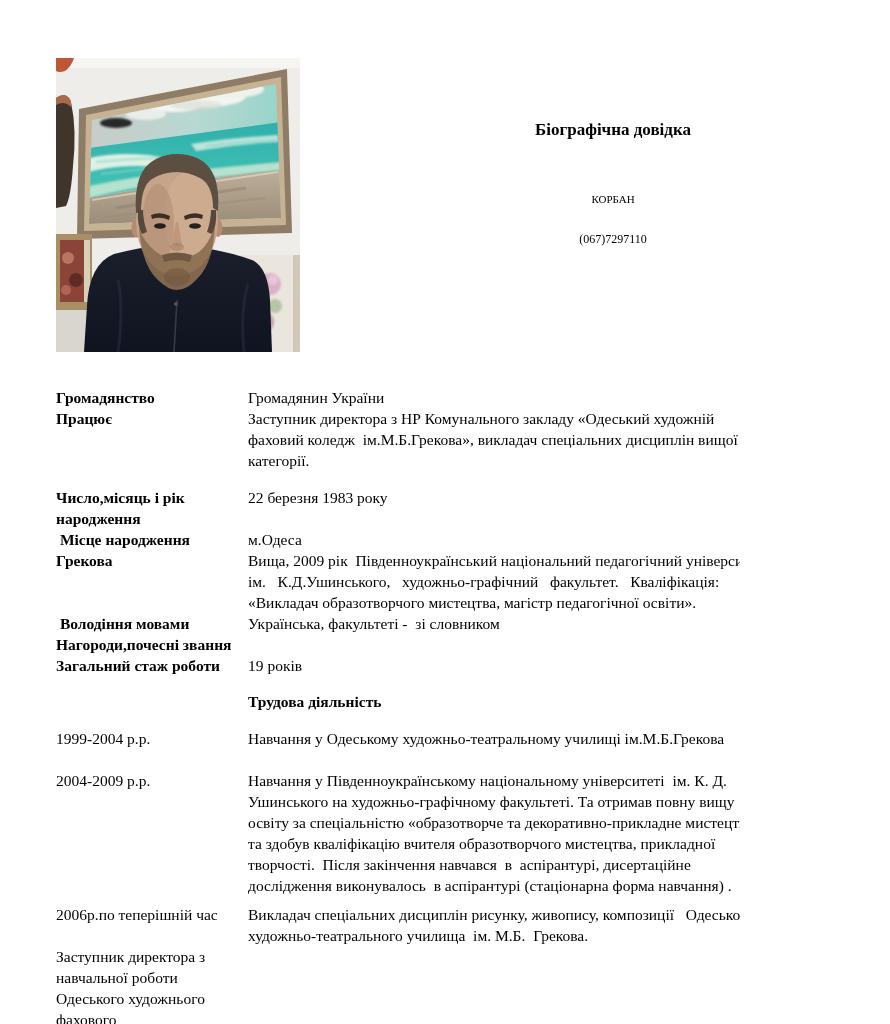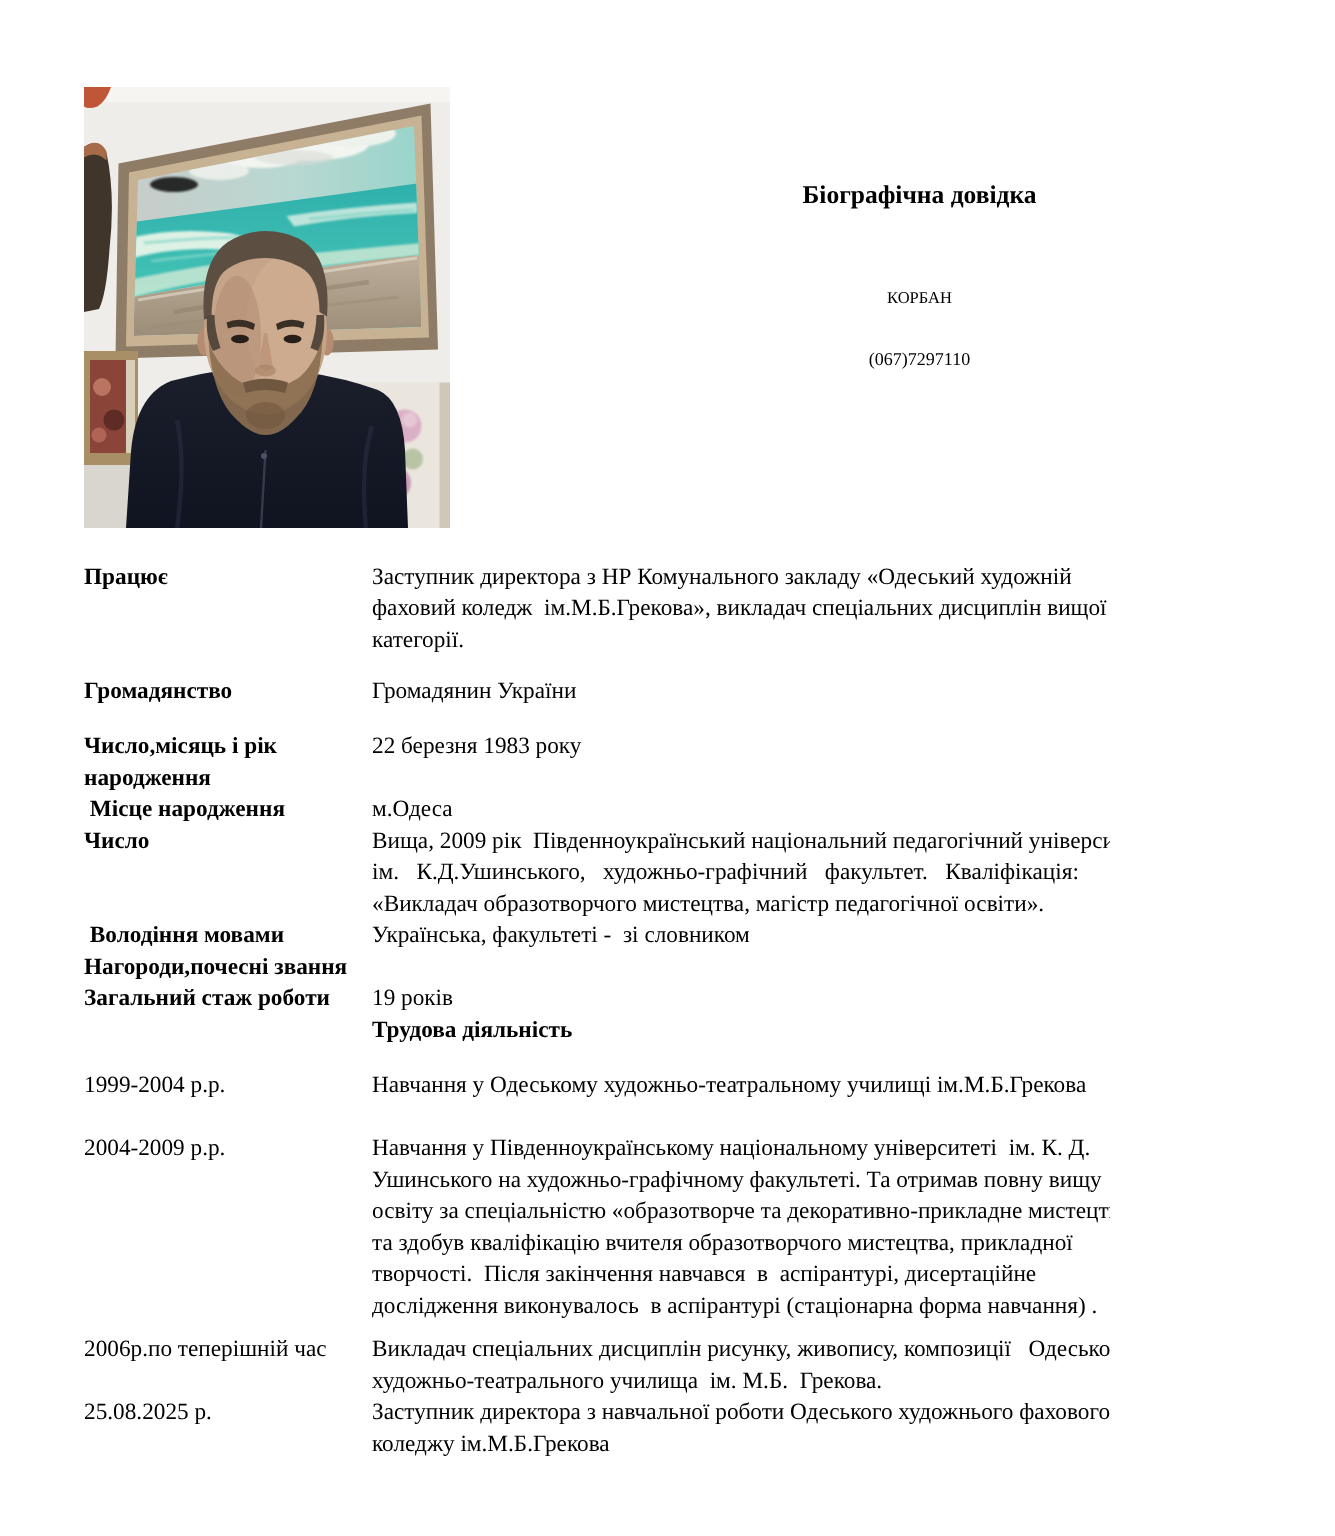--- a/index.html
+++ b/index.html
@@ -24,21 +24,21 @@
     position:absolute;left:56px;top:374px;width:814px;line-height:21px;
   }
   .row{display:grid;grid-template-columns:192px 1fr;}
   .row .label{font-weight:bold;white-space:pre;}
   .row.plain .label{font-weight:normal;}
   .row .value{white-space:pre-wrap;}
   .section-row{display:grid;grid-template-columns:192px 1fr;}
   .section-title{font-weight:bold;white-space:pre;}
   .mt13{margin-top:13px;}
   .mt16{margin-top:16px;}
-  .mt15{}
+  .mt15{margin-top:15px;}
   .mt14{margin-top:16px;}
   .mt21{margin-top:21px;}
   .mt8{margin-top:8px;}
 </style>
 </head>
 <body>
 
 <div class="page">
 
   <svg class="photo" viewBox="0 0 244 294" xmlns="http://www.w3.org/2000/svg">
@@ -174,45 +174,45 @@
   <div class="header-block">
     <div class="doc-title">Біографічна довідка</div>
     <div class="person-name">
       <div>КОРБАН</div>
     </div>
     <div class="phone">(067)7297110</div>
   </div>
 
   <div class="content">
 
+    <div class="row mt13">
+      <div class="label">Громадянство</div>
+      <div class="value">Громадянин України</div>
+    </div>
+
     <div class="row">
       <div class="label">Працює</div>
       <div class="value">Заступник директора з НР Комунального закладу «Одеський художній
 фаховий коледж  ім.М.Б.Грекова», викладач спеціальних дисциплін вищої
 категорії.</div>
     </div>
 
-    <div class="row mt13">
-      <div class="label">Громадянство</div>
-      <div class="value">Громадянин України</div>
-    </div>
-
     <div class="row mt16">
       <div class="label">Число,місяць і рік
 народження</div>
       <div class="value">22 березня 1983 року</div>
     </div>
 
     <div class="row">
       <div class="label"> Місце народження</div>
       <div class="value">м.Одеса</div>
     </div>
 
     <div class="row">
-      <div class="label">Число</div>
+      <div class="label">Грекова</div>
       <div class="value">Вища, 2009 рік  Південноукраїнський національний педагогічний університет
 ім.   К.Д.Ушинського,   художньо-графічний   факультет.   Кваліфікація:
 «Викладач образотворчого мистецтва, магістр педагогічної освіти».</div>
     </div>
 
     <div class="row">
       <div class="label"> Володіння мовами</div>
       <div class="value">Українська, факультеті -  зі словником</div>
     </div>
 
@@ -246,19 +246,18 @@
 дослідження виконувалось  в аспірантурі (стаціонарна форма навчання) .</div>
     </div>
 
     <div class="row plain mt8">
       <div class="label">2006р.по теперішній час</div>
       <div class="value">Викладач спеціальних дисциплін рисунку, живопису, композиції   Одеського
 художньо-театрального училища  ім. М.Б.  Грекова.</div>
     </div>
 
     <div class="row plain">
-      <div class="label">25.08.2025 р.</div>
       <div class="value">Заступник директора з навчальної роботи Одеського художнього фахового
 коледжу ім.М.Б.Грекова</div>
     </div>
 
   </div>
 </div>
 
 </body></html>

